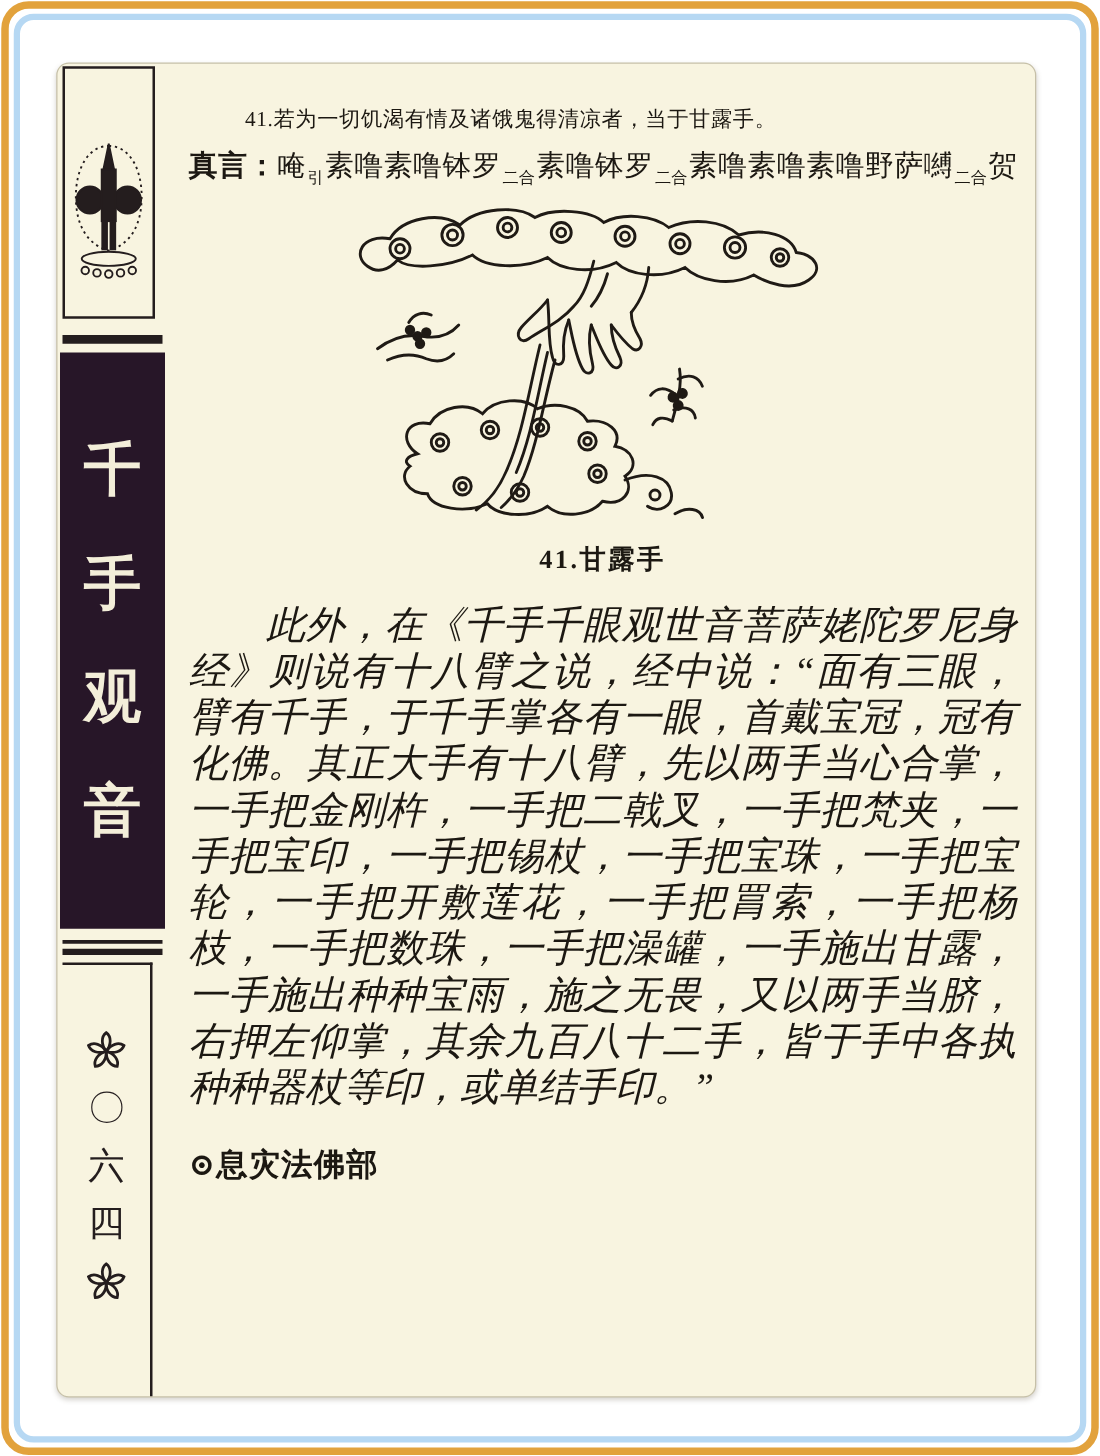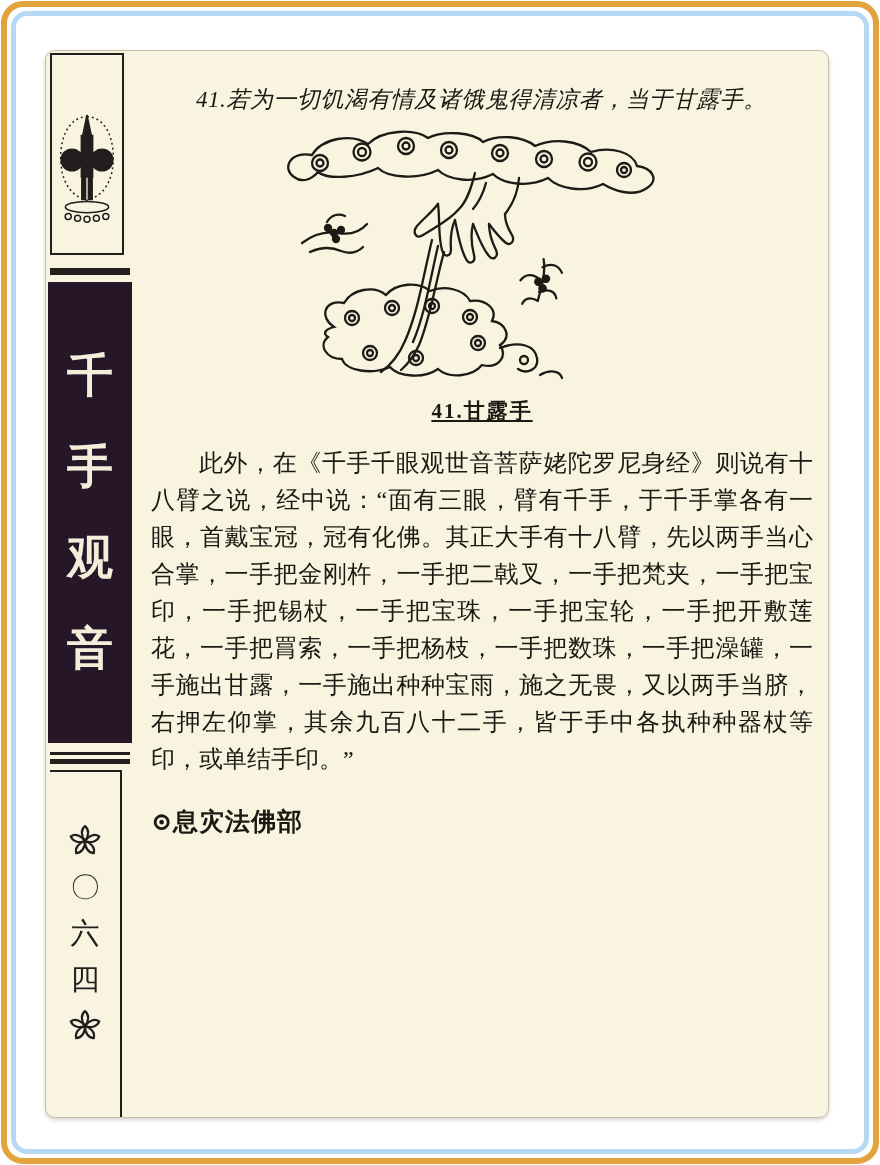--- a/index.html
+++ b/index.html
@@ -33,27 +33,27 @@
   .folio{
     position:absolute;left:2px;top:719px;bottom:0;width:72px;
     border-top:2px solid #241d1e;border-right:2px solid #241d1e;
     display:flex;flex-direction:column;align-items:center;gap:13px;
     padding-top:52px;box-sizing:border-box;
   }
   .folio-char{font-size:29px;line-height:33px;color:#241d1e;}
 
   
   .main{position:absolute;left:105px;top:0;width:662px;}
-  .heading-line{margin:33px 0 0;font-size:23px;text-indent:45px;white-space:nowrap;letter-spacing:.5px;font-style:italic;}
+  .heading-line{margin:33px 0 0;font-size:17px;text-indent:45px;white-space:nowrap;letter-spacing:.5px;}
   .mantra{margin:10px 0 0;font-size:23px;white-space:nowrap;letter-spacing:.5px;}
   .mantra-label{font-weight:bold;}
   .mantra-seg.sub{font-size:13px;vertical-align:-6px;margin:0 1px;letter-spacing:0;}
-  .figure-wrap{margin-top:12px;text-align:center;text-decoration:underline;}
+  .figure-wrap{margin-top:12px;text-align:center;}
   .figure-caption{margin-top:4px;text-align:center;font-weight:bold;font-size:21px;letter-spacing:2px;}
-  .body-text{margin-top:20px;font-size:24px;line-height:37px;text-align:justify;}
+  .body-text{margin-top:20px;font-size:31px;line-height:37px;text-align:justify;font-style:italic;}
   .body-p{margin:0;text-indent:2em;}
   .section-heading{margin:27px 0 0;font-size:25px;font-weight:bold;letter-spacing:1px;}
 
   svg{display:block;}
   .figure-wrap svg{margin:0 auto;}
 </style>
 </head>
 <body>
 
 <div class="frame-outer"></div>
@@ -119,20 +119,23 @@
           <path d="M13,13 C9.8,9 9.8,4 13,1.6 C16.2,4 16.2,9 13,13 Z" transform="rotate(288 13 13)"></path>
         </g>
       </svg>
     </div>
   </aside>
 
   <main class="main">
 
     <p class="heading-line">41.若为一切饥渴有情及诸饿鬼得清凉者，当于甘露手。</p>
 
+    <p class="mantra">
+      <span class="mantra-label">真言：</span><span><span class="mantra-seg">唵</span><span class="mantra-seg sub">引</span><span class="mantra-seg">素噜素噜钵罗</span><span class="mantra-seg sub">二合</span><span class="mantra-seg">素噜钵罗</span><span class="mantra-seg sub">二合</span><span class="mantra-seg">素噜素噜素噜野萨嚩</span><span class="mantra-seg sub">二合</span><span class="mantra-seg">贺</span></span>
+    </p>
 
     <div class="figure-wrap">
       <svg width="420" height="266" viewBox="0 0 420 266">
         <g stroke="#1f1a15" fill="none" stroke-width="2.3" stroke-linecap="round">
 
           <path d="M22,50 C10,42 17,24 40,28 C50,11 80,6 96,17 C110,3 142,1 156,11 C171,3 201,5 211,15 C226,7 251,9 263,19 C281,11 306,13 319,25 C339,19 361,25 365,39 C381,41 387,53 375,61 C361,71 341,63 331,57 C311,67 286,61 276,51 C256,61 231,57 221,47 C201,57 176,53 166,43 C146,53 116,51 106,41 C86,51 56,53 46,45 C39,53 30,56 22,50 Z"></path>
           <circle cx="48" cy="36" r="8"></circle>
             <circle cx="48" cy="36" r="3.5"></circle>
           <circle cx="90" cy="25" r="8.5"></circle>
             <circle cx="90" cy="25" r="4"></circle>

